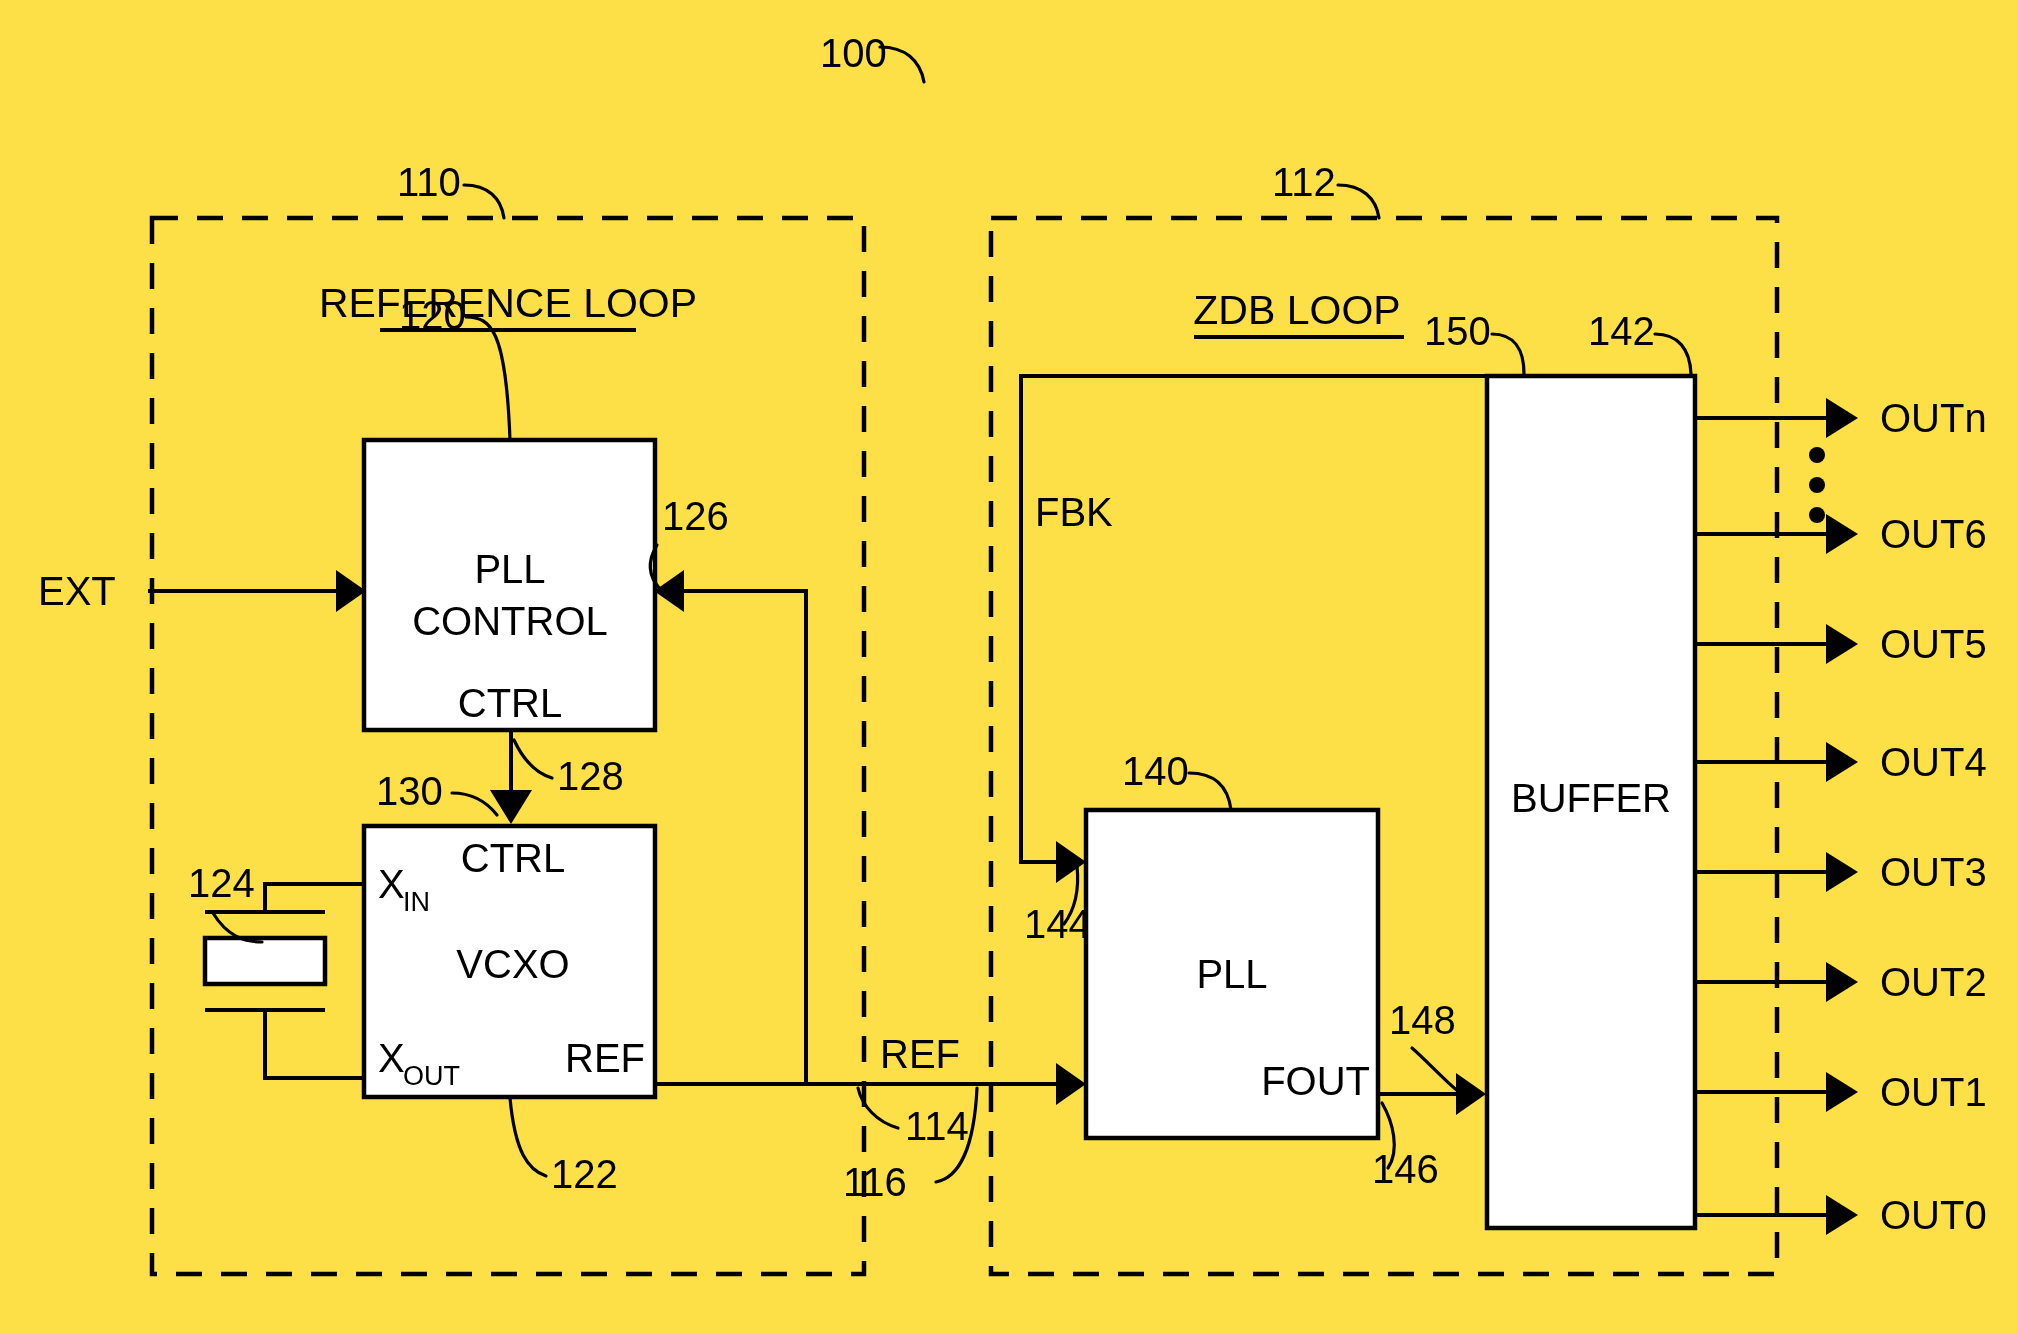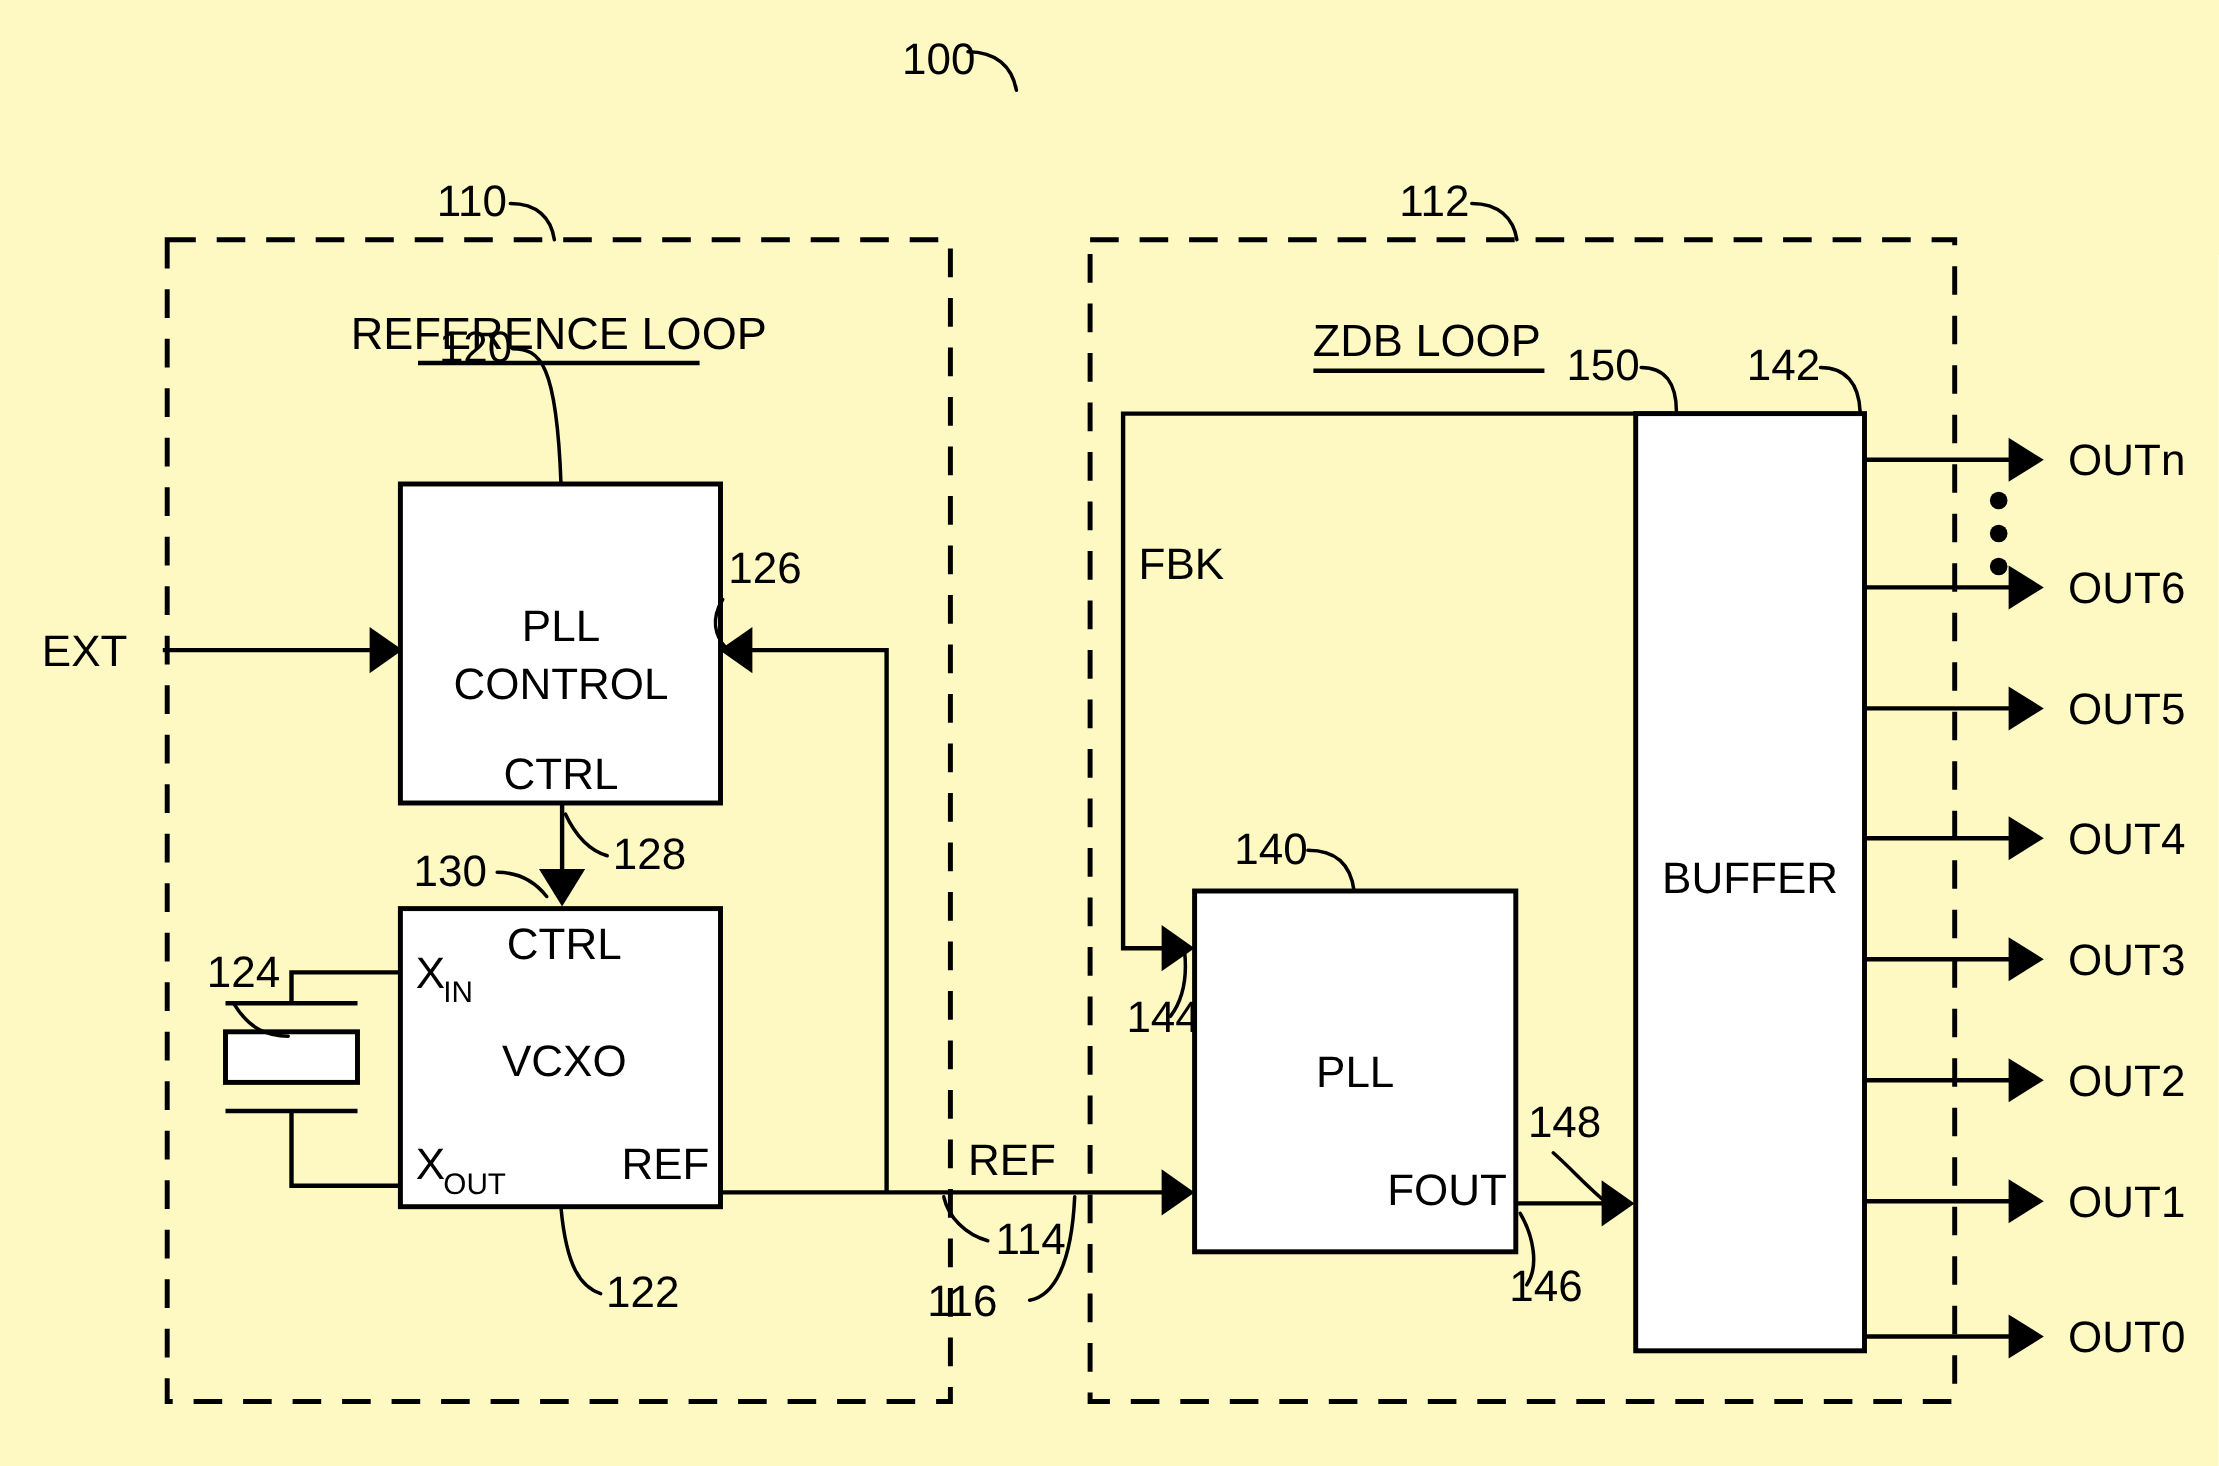--- a/index.html
+++ b/index.html
@@ -4,21 +4,21 @@
 <style>
   html, body {
     margin: 0;
     padding: 0;
     background: #ffffff;
   }
   #page {
     position: relative;
     width: 2017px;
     height: 1333px;
-    background: #fef9c3;
+    background: #fde047;
     font-family: "Liberation Sans", sans-serif;
     overflow: hidden;
   }
   svg#fig {
     position: absolute;
     top: 0;
     left: 0;
     width: 2017px;
     height: 1333px;
     display: block;

